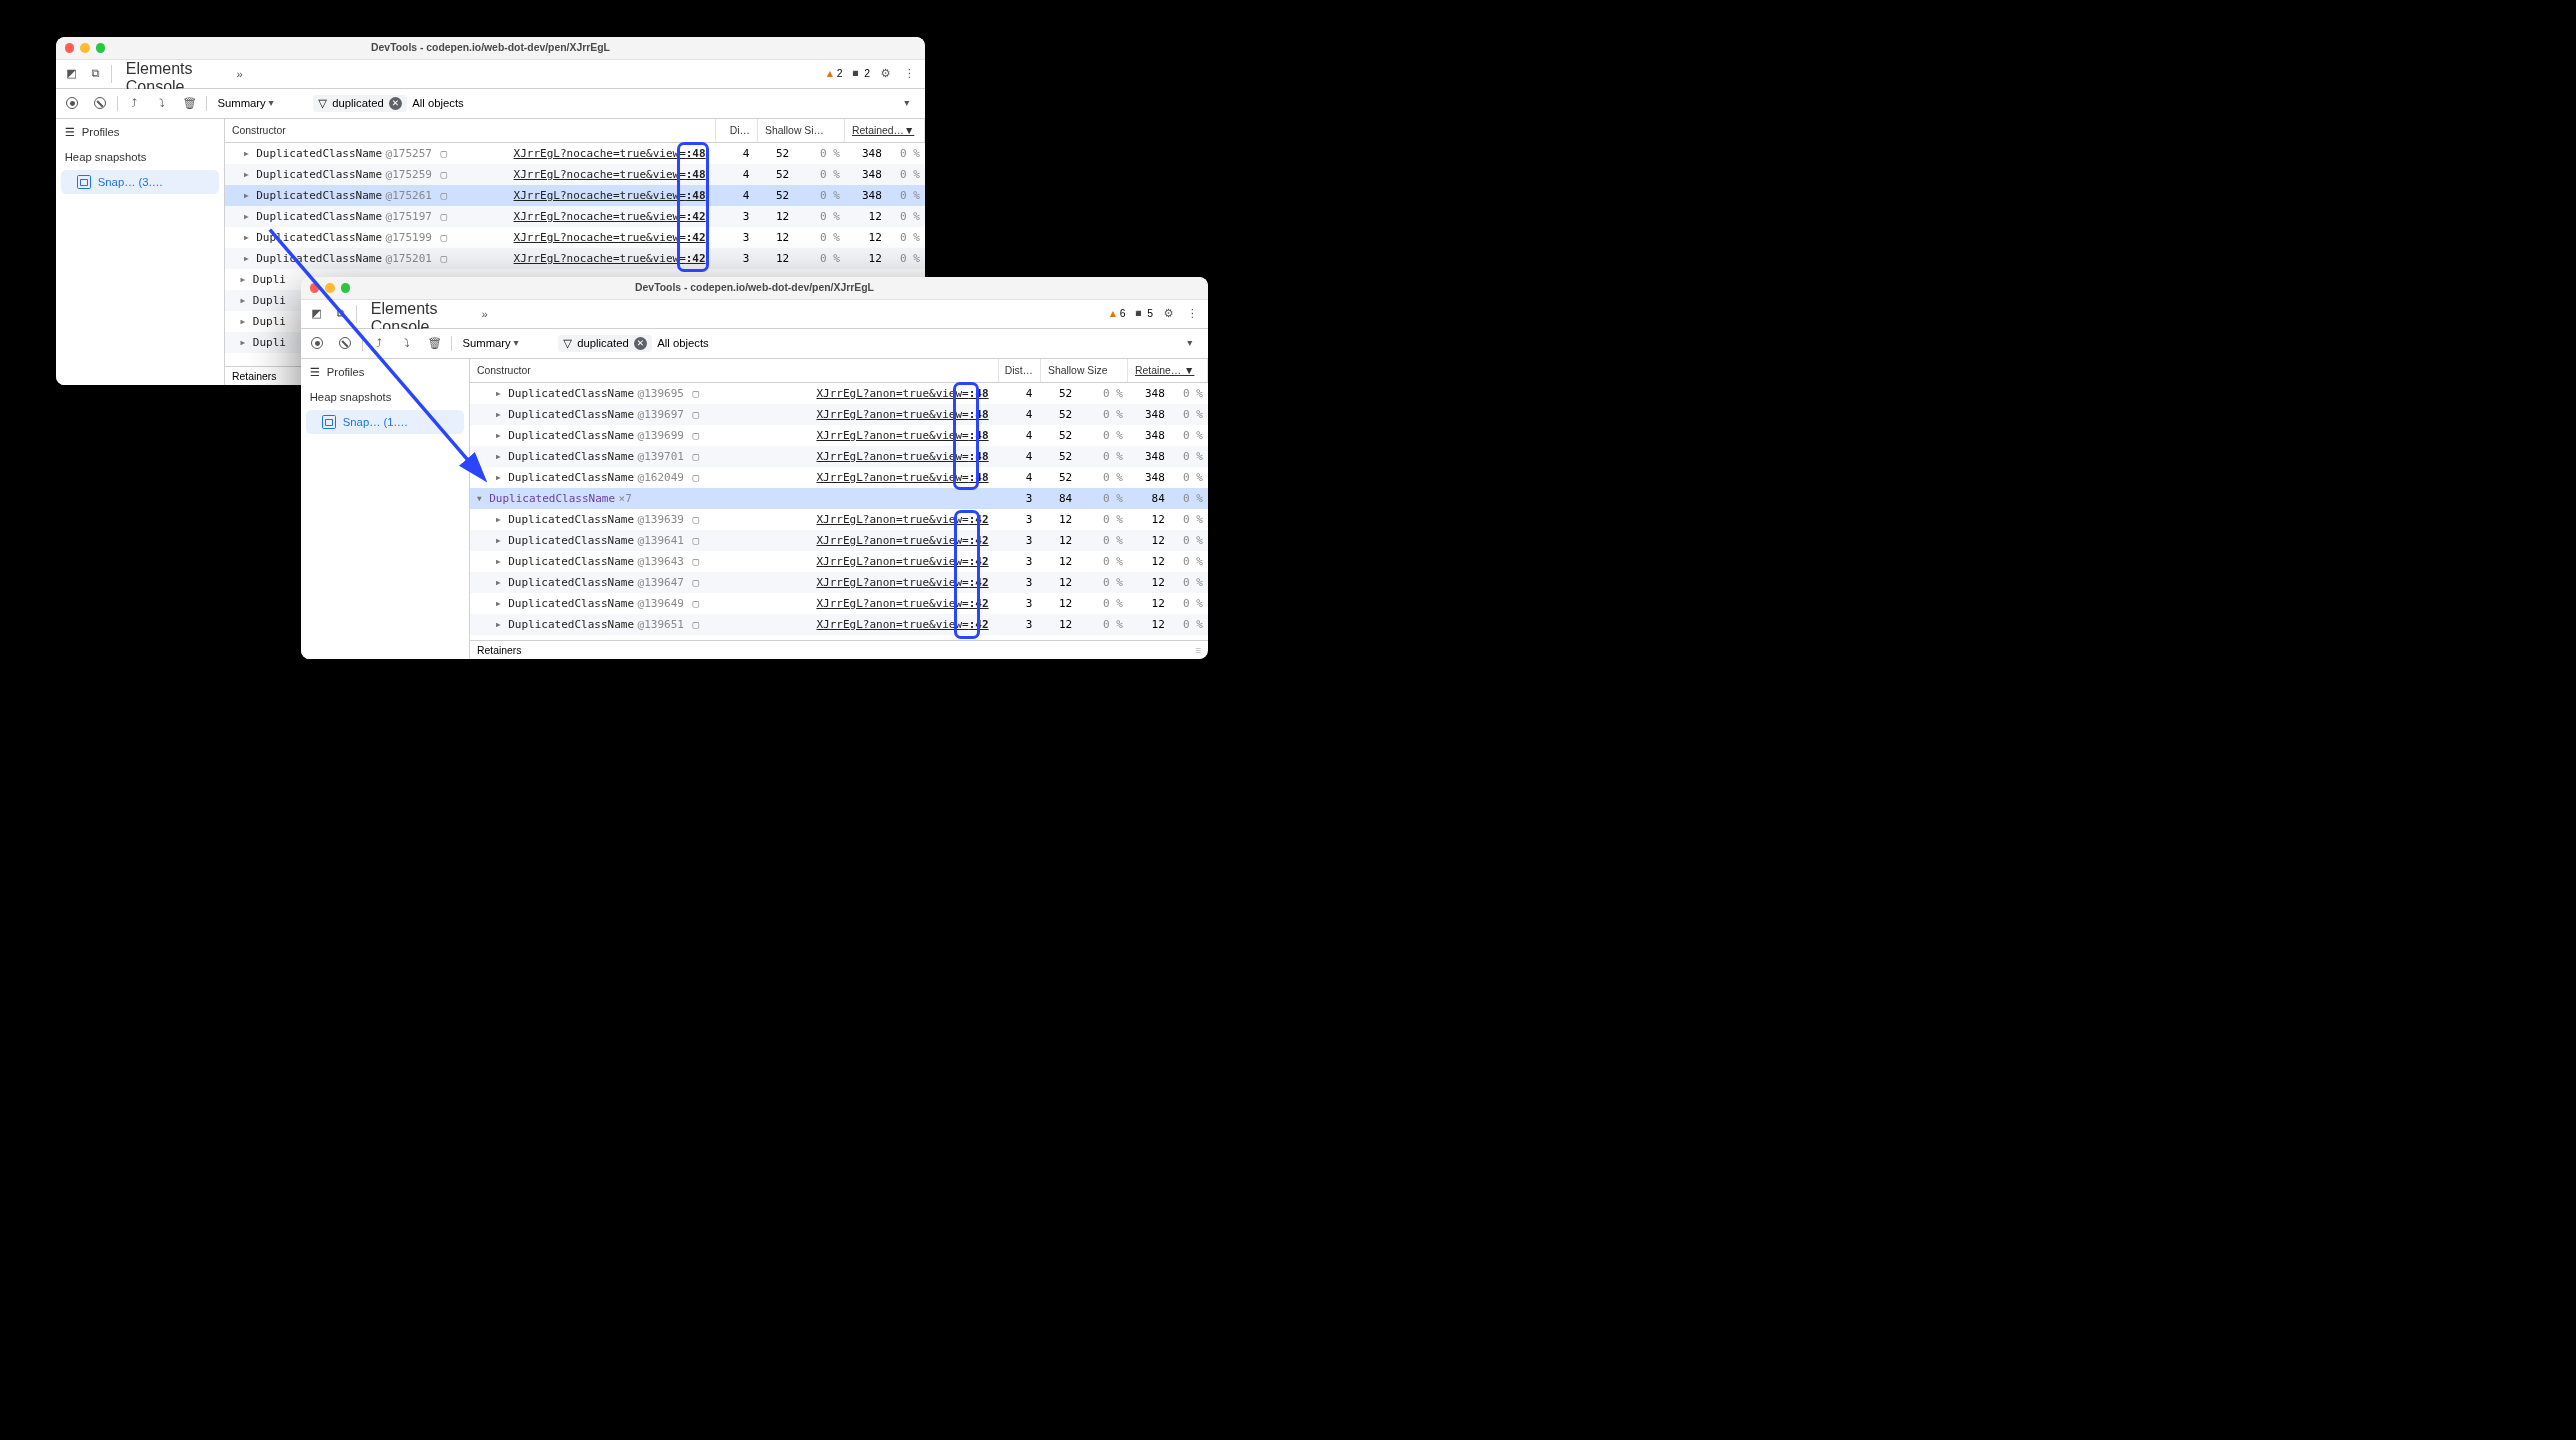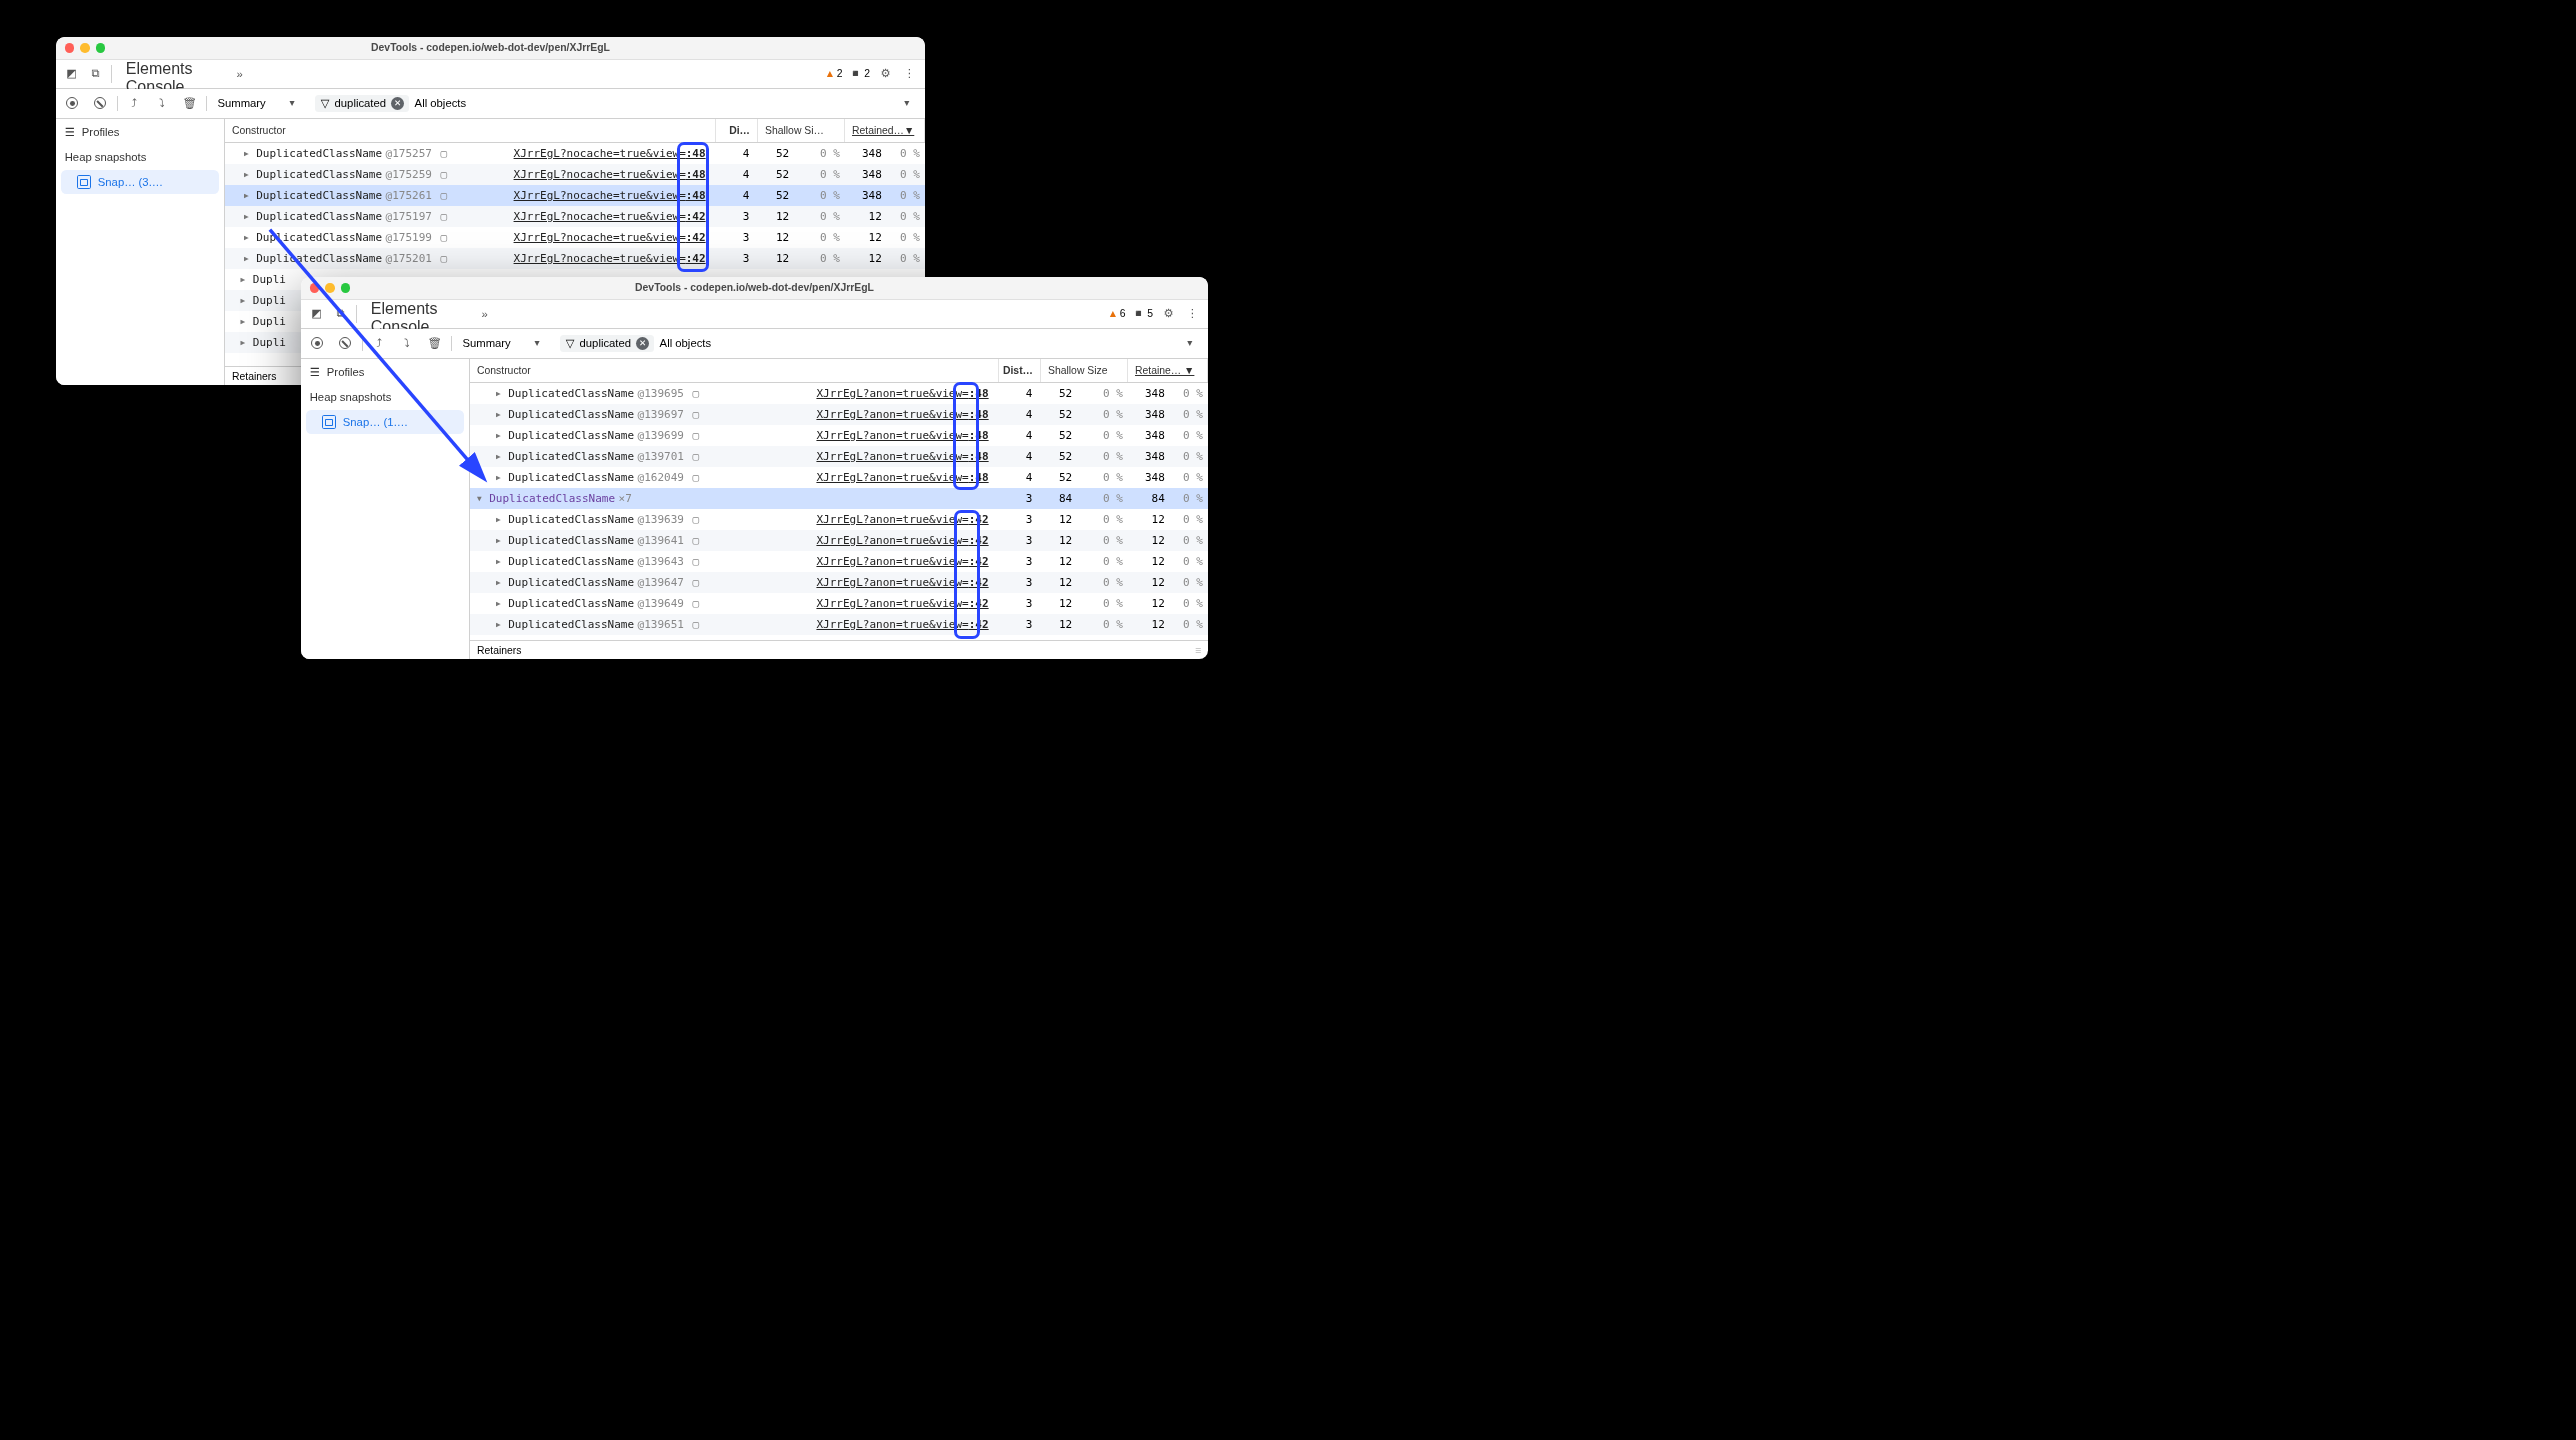--- a/index.html
+++ b/index.html
@@ -70,39 +70,39 @@
     align-items:center;
     background:#fff;
     gap:5.2px;
     padding: 0 5.2px;
   }
   .rec { width:12px; height:12px; border:1.7px solid #555; border-radius:50%; display:inline-block; position:relative;}
   .rec::after{content:"";position:absolute;inset:2.6px;background:#555;border-radius:50%;}
   .noentry{width:12px;height:12px;border:1.7px solid #555;border-radius:50%;position:relative;display:inline-block;}
   .noentry::after{content:"";position:absolute;left:0.9px;right:0.9px;top:50%;height:1.7px;background:#555;transform:rotate(45deg);}
   .ib{width:22.6px;height:22.6px;display:flex;align-items:center;justify-content:center;color:#555;}
-  .select { display:flex;align-items:center;gap:22px;padding:0 5.2px;min-width:87px;justify-content:flex-start;}
+  .select { display:flex;align-items:center;gap:1px;padding:0 5.2px;min-width:87px;justify-content:flex-start;}
   .chev { font-size:8.7px; color:#555;}
   .filterchip{display:flex;align-items:center;background:#f1f3f4;border-radius:3.5px;padding:1.7px 5.2px;gap:5.2px;margin-left:8.7px;}
   .filterchip .x{width:13px;height:13px;border-radius:50%;background:#5f6368;color:#fff;display:flex;align-items:center;justify-content:center;font-size:8.7px;line-height:1;}
   .allobj{display:flex;align-items:center;gap:7px;flex:1;justify-content:space-between;padding-right:8.7px;}
 
   .body { flex:1; display:flex; overflow:hidden; }
   .sidebar { width:169px; border-right:0.9px solid #d0d0d0; background:#fff; display:flex; flex-direction:column; font-size:11.3px;}
   .side-head{display:flex;align-items:center;gap:7px;padding:7px 8.7px;color:#333;font-weight:500;}
   .side-sub{padding:5.2px 8.7px;color:#333;font-weight:500;}
   .side-item{display:flex;align-items:center;gap:7px;padding:5.2px 8.7px 5.2px 15.6px;color:#1a73e8;background:#e8f0fe;border-radius:0;margin:1.7px 5.2px;border-radius:5.2px;}
   .side-item .fic{width:14px;height:14px;border:1.3px solid #1a73e8;border-radius:1.7px;position:relative;}
   .side-item .fic::after{content:"";position:absolute;left:2.6px;top:3.5px;width:5.2px;height:4.3px;border:1.3px solid #1a73e8;border-radius:0.9px;}
 
   .main { flex:1; display:flex; flex-direction:column; overflow:hidden;}
   .headerrow{display:flex;border-bottom:0.9px solid #d0d0d0;height:24px;background:#fff;}
   .headerrow > div{padding:4.3px 7px;border-right:0.9px solid #e3e3e3;font-size:10.4px;color:#333;display:flex;align-items:center;}
   .col-constr{flex:1;}
-  .col-dist{width:42px;justify-content:flex-end;font-weight:bold;}
+  .col-dist{width:42px;justify-content:flex-end;}
   .col-shal{width:87px;}
   .col-ret{width:80px;text-decoration:underline;}
   .colh-wide .col-shal{width:87px;}
   .grid{flex:1;overflow:hidden;font-family:ui-monospace,Menlo,Consolas,monospace;font-size:11px;}
   .row{display:flex;height:21px;align-items:center;}
   .row:nth-child(even){background:#f5f7fa;}
   .row.sel{background:#cfe0ff;}
   .cell{padding:0 5.2px;white-space:nowrap;overflow:hidden;text-overflow:ellipsis;}
   .c-con{flex:1;display:flex;align-items:center;gap:3.5px;padding-left:15.6px;}
   .arw{color:#777;width:8.7px;display:inline-block;font-size:7.8px;}

